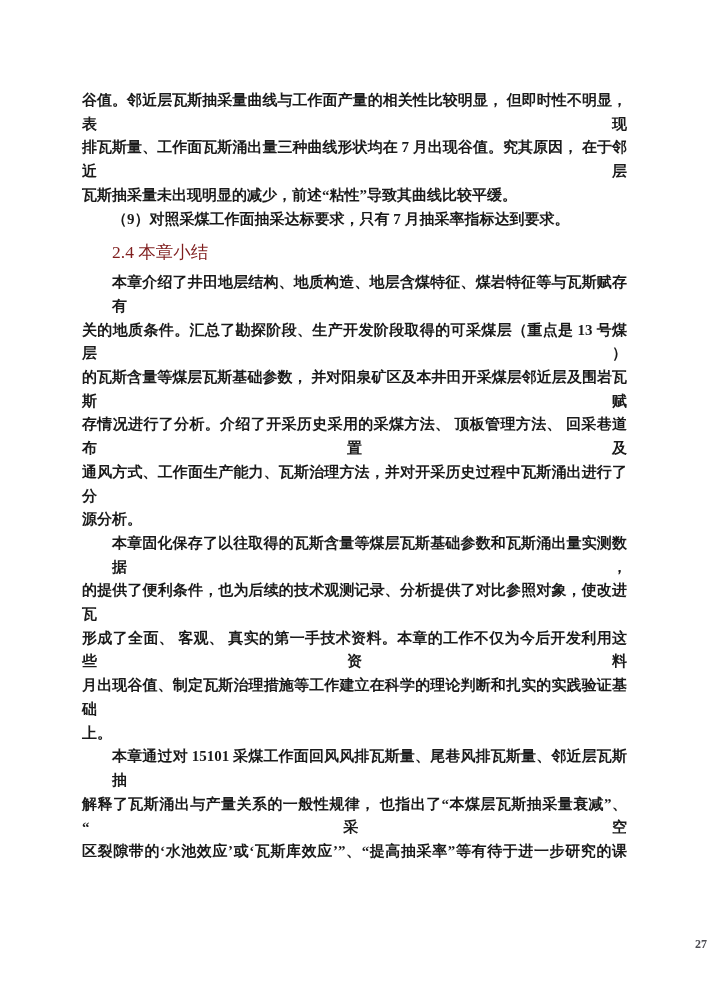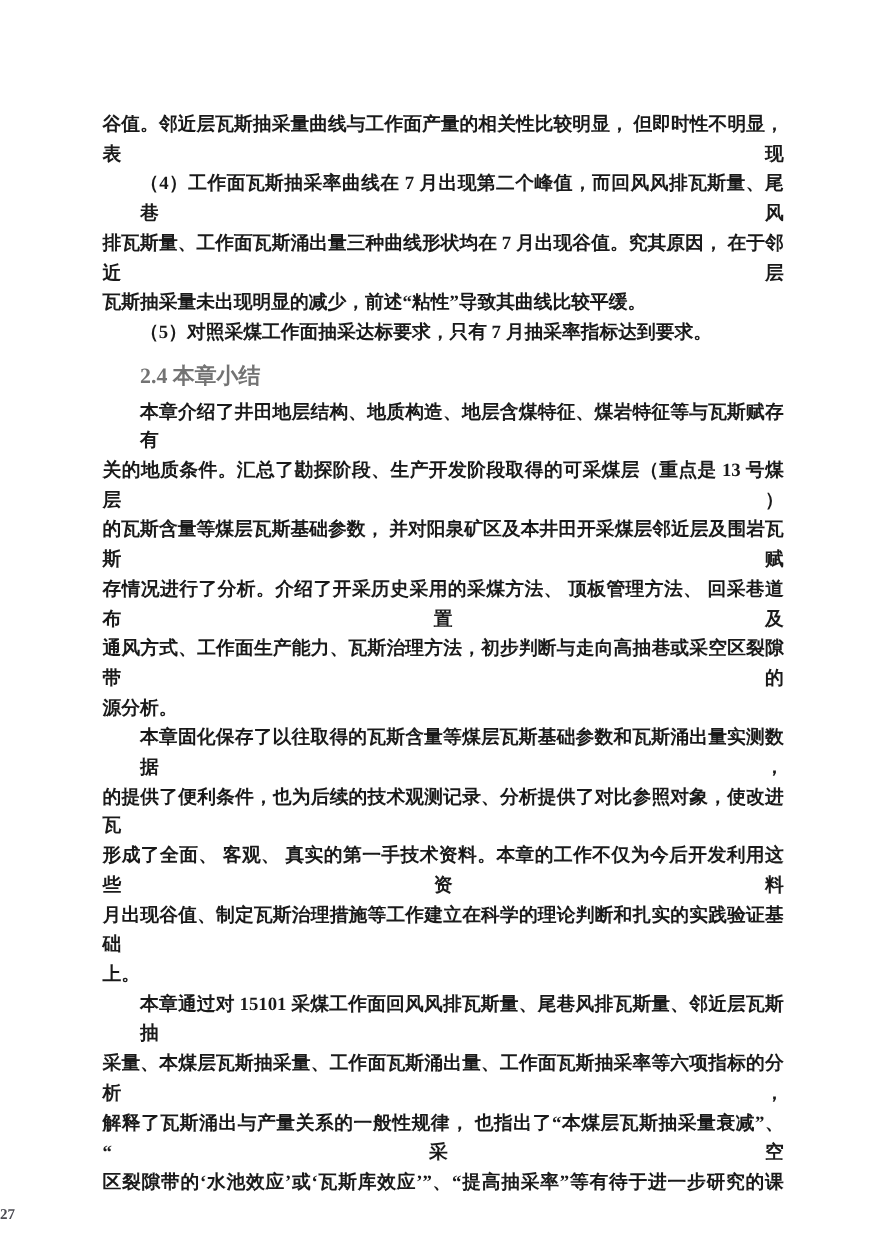--- a/index.html
+++ b/index.html
@@ -30,70 +30,68 @@
     font-weight: 600;
     text-align: justify;
     text-align-last: justify;
     white-space: normal;
   }
   .line.first { padding-left: 30px; }
   .line.last { text-align-last: left; }
   .heading {
     font-size: 17.5px;
     line-height: 26px;
-    font-weight: 700;
-    color: #737373;
+    font-weight: 400;
+    color: #7f1d1d;
     margin: 8px 0 6px 30px;
     text-align: left;
   }
   .page-number {
     position: absolute;
-    top: 952px;
+    top: 925px;
     left: 0;
     width: 100%;
-    text-align: left;
+    text-align: right;
     font-size: 12px;
     line-height: 16px;
     color: #4b4b52;
     font-weight: 700;
   }
 </style>
 </head>
 <body>
 
 <div class="page">
   <main class="content" id="content">
       <div class="paragraph">
         <div class="line">谷值。邻近层瓦斯抽采量曲线与工作面产量的相关性比较明显， 但即时性不明显， 表现</div>
       </div>
       <div class="paragraph">
-        <div class="line first">（4）工作面瓦斯抽采率曲线在 7 月出现第二个峰值，而回风风排瓦斯量、尾巷风</div>
         <div class="line">排瓦斯量、工作面瓦斯涌出量三种曲线形状均在 7 月出现谷值。究其原因， 在于邻近层</div>
         <div class="line last">瓦斯抽采量未出现明显的减少，前述“粘性”导致其曲线比较平缓。</div>
       </div>
       <div class="paragraph">
-        <div class="line first last">（5）对照采煤工作面抽采达标要求，只有 7 月抽采率指标达到要求。</div>
+        <div class="line first last">（9）对照采煤工作面抽采达标要求，只有 7 月抽采率指标达到要求。</div>
       </div>
       <h2 class="heading">2.4 本章小结</h2>
       <div class="paragraph">
         <div class="line first">本章介绍了井田地层结构、地质构造、地层含煤特征、煤岩特征等与瓦斯赋存有</div>
         <div class="line">关的地质条件。汇总了勘探阶段、生产开发阶段取得的可采煤层（重点是 13 号煤层）</div>
         <div class="line">的瓦斯含量等煤层瓦斯基础参数， 并对阳泉矿区及本井田开采煤层邻近层及围岩瓦斯赋</div>
         <div class="line">存情况进行了分析。介绍了开采历史采用的采煤方法、 顶板管理方法、 回采巷道布置及</div>
-        <div class="line">通风方式、工作面生产能力、瓦斯治理方法，初步判断与走向高抽巷或采空区裂隙带的</div>
+        <div class="line">通风方式、工作面生产能力、瓦斯治理方法，并对开采历史过程中瓦斯涌出进行了分</div>
         <div class="line last">源分析。</div>
       </div>
       <div class="paragraph">
         <div class="line first">本章固化保存了以往取得的瓦斯含量等煤层瓦斯基础参数和瓦斯涌出量实测数据，</div>
         <div class="line">的提供了便利条件，也为后续的技术观测记录、分析提供了对比参照对象，使改进瓦</div>
         <div class="line">形成了全面、 客观、 真实的第一手技术资料。本章的工作不仅为今后开发利用这些资料</div>
         <div class="line">月出现谷值、制定瓦斯治理措施等工作建立在科学的理论判断和扎实的实践验证基础</div>
         <div class="line last">上。</div>
       </div>
       <div class="paragraph">
         <div class="line first">本章通过对 15101 采煤工作面回风风排瓦斯量、尾巷风排瓦斯量、邻近层瓦斯抽</div>
-        <div class="line">采量、本煤层瓦斯抽采量、工作面瓦斯涌出量、工作面瓦斯抽采率等六项指标的分析，</div>
         <div class="line">解释了瓦斯涌出与产量关系的一般性规律， 也指出了“本煤层瓦斯抽采量衰减”、“采空</div>
         <div class="line">区裂隙带的‘水池效应’或‘瓦斯库效应’”、“提高抽采率”等有待于进一步研究的课</div>
       </div>
     </main>
   <footer class="page-number">27</footer>
 </div>
 
 </body></html>

